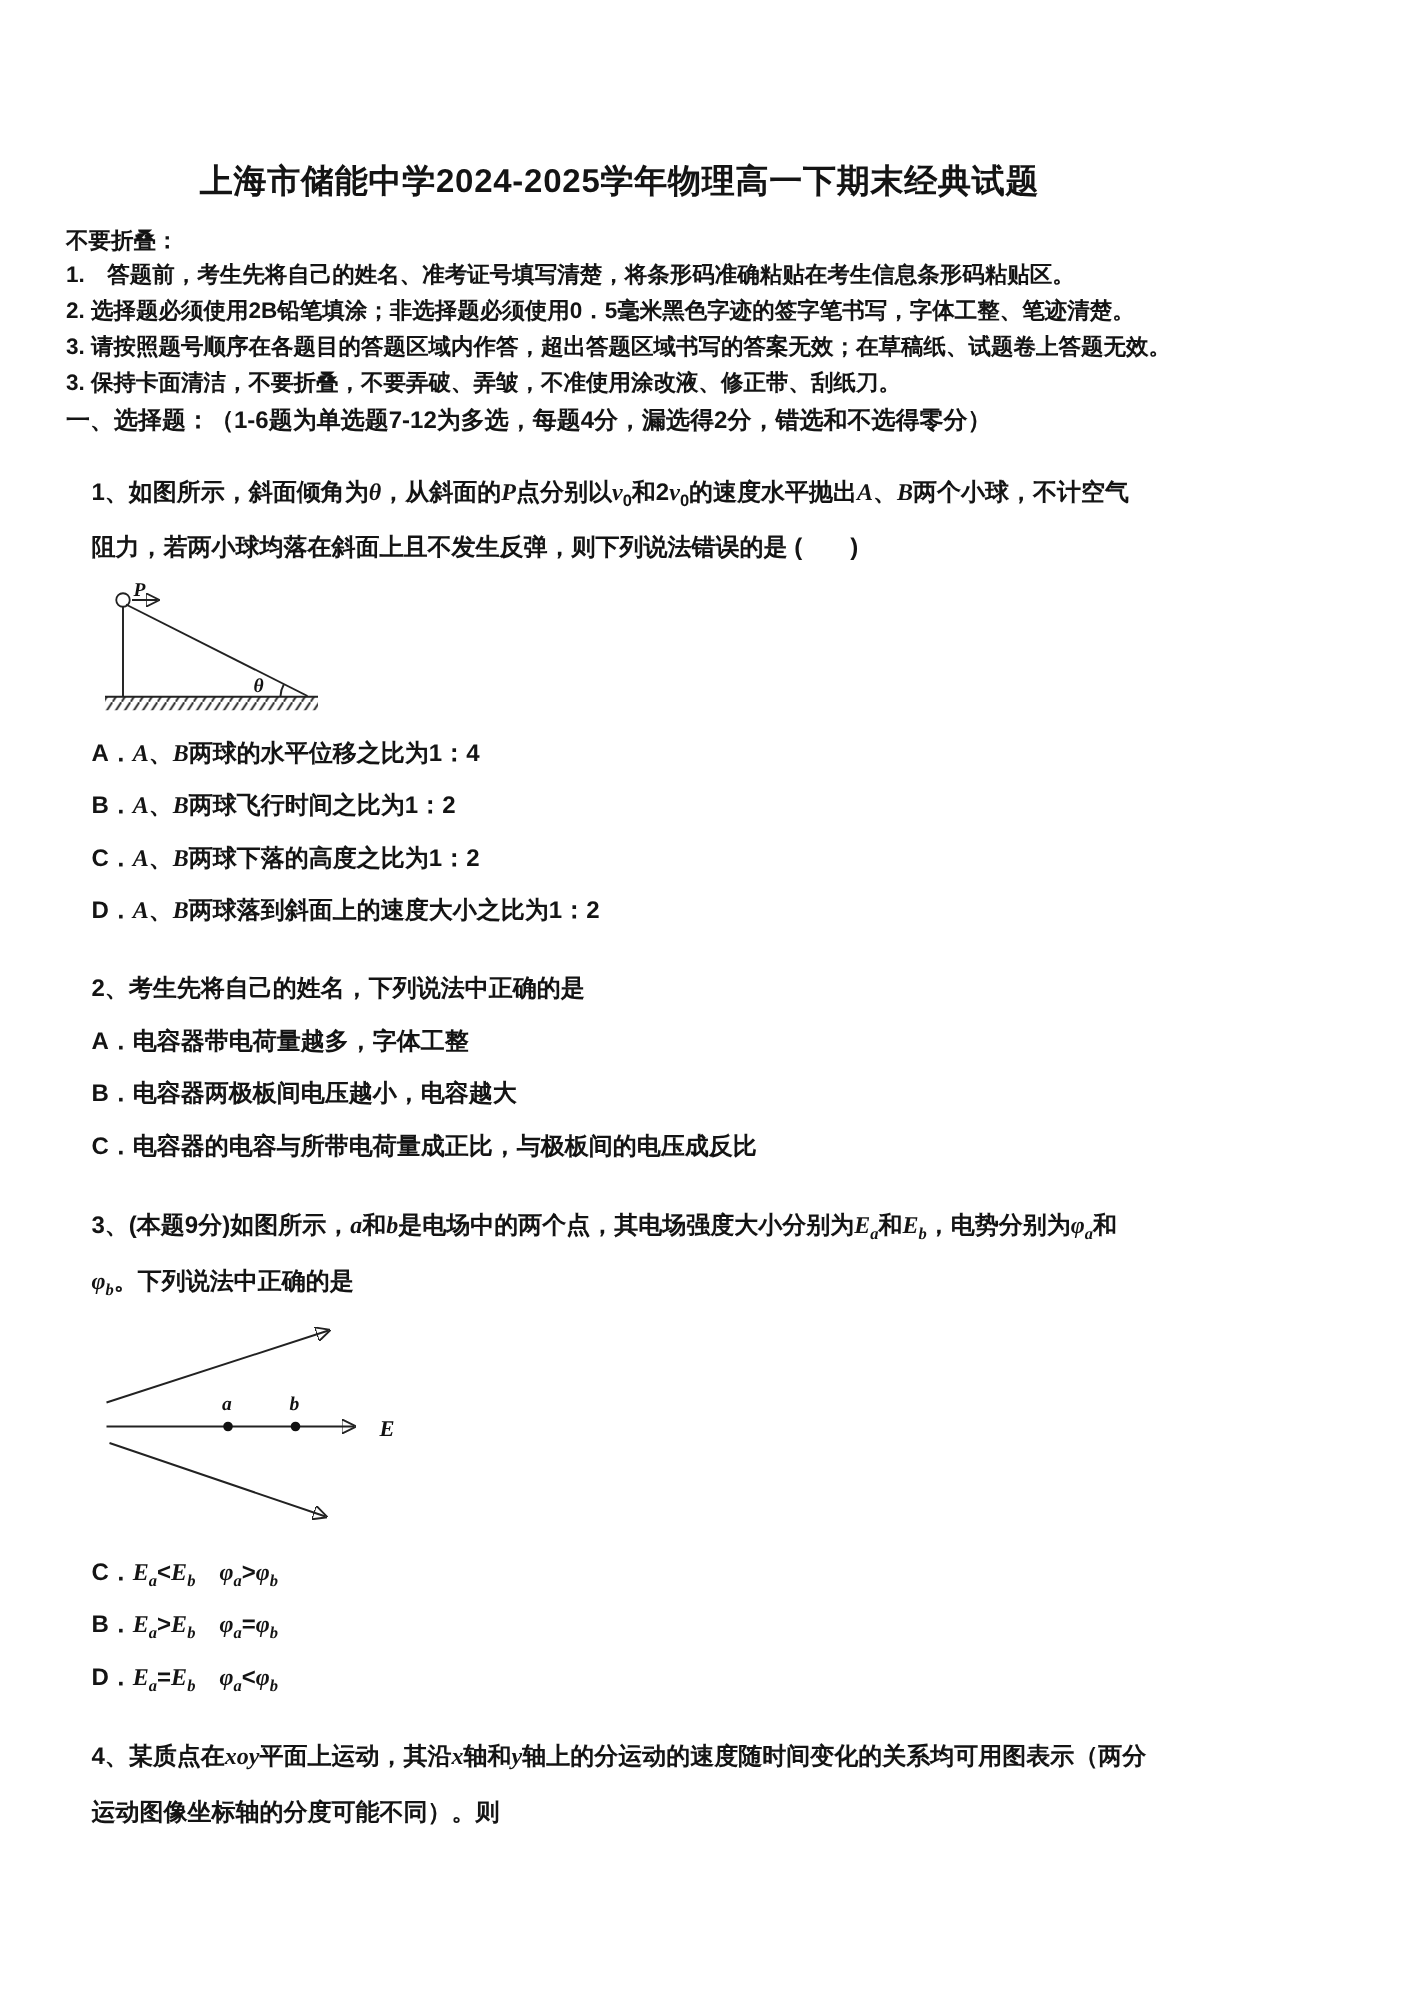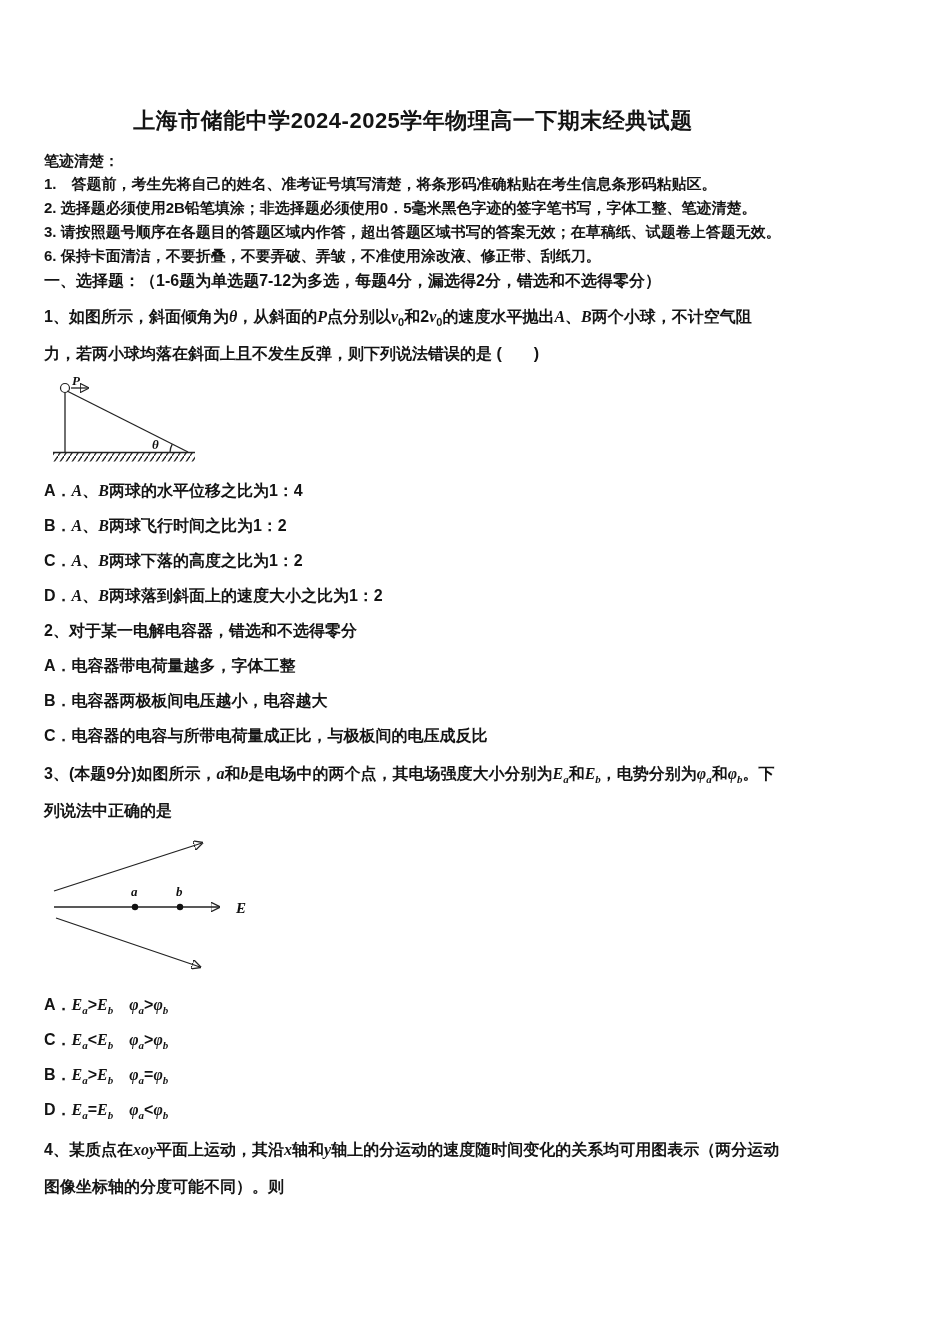--- a/index.html
+++ b/index.html
@@ -17,21 +17,21 @@
   .title{
     font-size:22px;
     font-weight:700;
     text-align:center;
     margin:0 0 13px 0;
     letter-spacing:0.5px;
   }
   .notice-heading{font-size:15px;line-height:23px;}
   .notice-item{font-size:15px;line-height:24px;}
   .section-heading{font-size:16px;line-height:25px;}
-  .question{margin:0;}
+  .question{margin:17px;}
   .stem{font-size:16px;line-height:37px;margin:5px 0 0 0;}
   .option{font-size:16px;line-height:35px;}
   i{font-family:"Liberation Serif","DejaVu Serif",serif;font-style:italic;}
   sub{font-size:11px;line-height:0;}
   .fig{display:block;margin:3px 0 8px 8px;}
   .fig line,.fig path{stroke:#222222;stroke-width:1.3;fill:none;}
   .fig circle.open{fill:#ffffff;stroke:#222222;stroke-width:1.2;}
   .fig circle.dot{fill:#111111;stroke:none;}
   .fig text{
     font-size:13px;font-style:italic;font-weight:700;
@@ -40,25 +40,25 @@
   .fig text.big{font-size:15px;}
 </style>
 </head>
 <body>
 
 <div class="page">
 
   <h1 class="title">上海市储能中学2024-2025学年物理高一下期末经典试题</h1>
 
   <div class="notice">
-    <div class="notice-heading">笔迹清楚：</div>
+    <div class="notice-heading">不要折叠：</div>
     <div class="notice-item">1.　答题前，考生先将自己的姓名、准考证号填写清楚，将条形码准确粘贴在考生信息条形码粘贴区。</div>
     <div class="notice-item">2. 选择题必须使用2B铅笔填涂；非选择题必须使用0．5毫米黑色字迹的签字笔书写，字体工整、笔迹清楚。</div>
     <div class="notice-item">3. 请按照题号顺序在各题目的答题区域内作答，超出答题区域书写的答案无效；在草稿纸、试题卷上答题无效。</div>
-    <div class="notice-item">6. 保持卡面清洁，不要折叠，不要弄破、弄皱，不准使用涂改液、修正带、刮纸刀。</div>
+    <div class="notice-item">3. 保持卡面清洁，不要折叠，不要弄破、弄皱，不准使用涂改液、修正带、刮纸刀。</div>
   </div>
 
   <div class="section-heading">一、选择题：（1-6题为单选题7-12为多选，每题4分，漏选得2分，错选和不选得零分）</div>
 
   <div class="question">
     <p class="stem"><span>1、</span><span>如图所示，斜面倾角为<i>θ</i>，从斜面的<i>P</i>点分别以<i>v</i><sub>0</sub>和2<i>v</i><sub>0</sub>的速度水平抛出<i>A</i>、<i>B</i>两个小球，不计空气阻力，若两小球均落在斜面上且不发生反弹，则下列说法错误的是 (　　)</span></p>
 
     <svg class="fig" width="180" height="90" viewBox="0 0 180 90">
       <defs>
         <marker id="arr1" viewBox="0 0 10 10" refX="8.5" refY="5" markerWidth="7" markerHeight="7" orient="auto">
@@ -79,21 +79,21 @@
       <line x1="1" y1="77.5" x2="143" y2="77.5"></line>
     </svg>
 
     <div class="option">A．<i>A</i>、<i>B</i>两球的水平位移之比为1：4</div>
     <div class="option">B．<i>A</i>、<i>B</i>两球飞行时间之比为1：2</div>
     <div class="option">C．<i>A</i>、<i>B</i>两球下落的高度之比为1：2</div>
     <div class="option">D．<i>A</i>、<i>B</i>两球落到斜面上的速度大小之比为1：2</div>
   </div>
 
   <div class="question">
-    <p class="stem" style="line-height:35px;margin-top:0;"><span>2、</span><span>对于某一电解电容器，错选和不选得零分</span></p>
+    <p class="stem" style="line-height:35px;margin-top:0;"><span>2、</span><span>考生先将自己的姓名，下列说法中正确的是</span></p>
     <div class="option">A．电容器带电荷量越多，字体工整</div>
     <div class="option">B．电容器两极板间电压越小，电容越大</div>
     <div class="option">C．电容器的电容与所带电荷量成正比，与极板间的电压成反比</div>
   </div>
 
   <div class="question">
     <p class="stem" style="margin-top:2px;"><span>3、</span><span>(本题9分)如图所示，<i>a</i>和<i>b</i>是电场中的两个点，其电场强度大小分别为<i>E</i><sub><i>a</i></sub>和<i>E</i><sub><i>b</i></sub>，电势分别为<i>φ</i><sub><i>a</i></sub>和<i>φ</i><sub><i>b</i></sub>。下列说法中正确的是</span></p>
 
     <svg class="fig" width="215" height="142" viewBox="0 0 215 142" style="margin-top:6px;margin-bottom:10px;">
       <defs>
@@ -104,21 +104,20 @@
       <line x1="2" y1="56" x2="150" y2="8" marker-end="url(#arr2)"></line>
       <line x1="2" y1="72" x2="167" y2="72" marker-end="url(#arr2)"></line>
       <line x1="4" y1="83" x2="148" y2="132" marker-end="url(#arr2)"></line>
       <circle class="dot" cx="83" cy="72" r="3.2"></circle>
       <circle class="dot" cx="128" cy="72" r="3.2"></circle>
       <text x="79" y="61">a</text>
       <text x="124" y="61">b</text>
       <text class="big" x="184" y="78">E</text>
     </svg>
 
-    <div class="option">A．<i>E</i><sub><i>a</i></sub>&gt;<i>E</i><sub><i>b</i></sub>　<i>φ</i><sub><i>a</i></sub>&gt;<i>φ</i><sub><i>b</i></sub></div>
     <div class="option">C．<i>E</i><sub><i>a</i></sub>&lt;<i>E</i><sub><i>b</i></sub>　<i>φ</i><sub><i>a</i></sub>&gt;<i>φ</i><sub><i>b</i></sub></div>
     <div class="option">B．<i>E</i><sub><i>a</i></sub>&gt;<i>E</i><sub><i>b</i></sub>　<i>φ</i><sub><i>a</i></sub>=<i>φ</i><sub><i>b</i></sub></div>
     <div class="option">D．<i>E</i><sub><i>a</i></sub>=<i>E</i><sub><i>b</i></sub>　<i>φ</i><sub><i>a</i></sub>&lt;<i>φ</i><sub><i>b</i></sub></div>
   </div>
 
   <div class="question">
     <p class="stem" style="margin-top:4px;"><span>4、</span><span>某质点在<i>xoy</i>平面上运动，其沿<i>x</i>轴和<i>y</i>轴上的分运动的速度随时间变化的关系均可用图表示（两分运动图像坐标轴的分度可能不同）。则</span></p>
   </div>
 
 </div>

